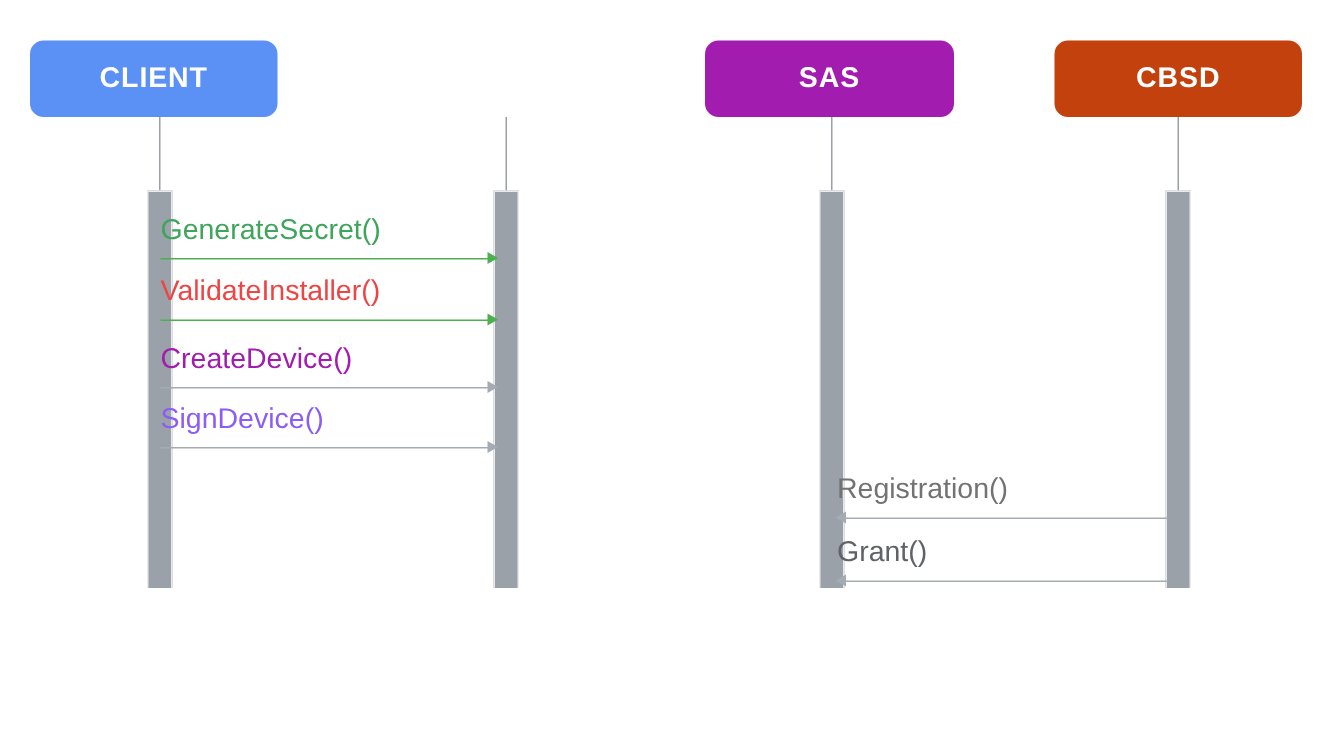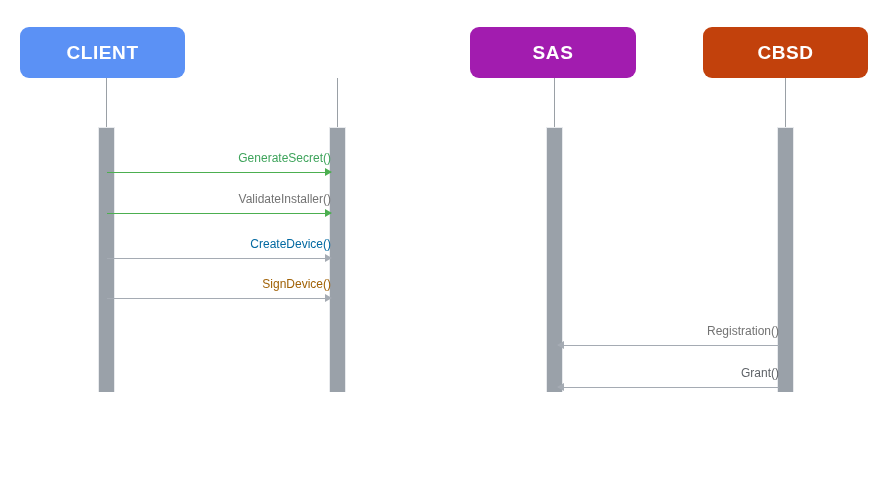--- a/index.html
+++ b/index.html
@@ -83,22 +83,22 @@
   .message-head.to-left {
     left: -1px;
     border-right-width: 7px;
     border-right-style: solid;
   }
   .message-label {
     position: absolute;
     left: 0;
     width: 100%;
     bottom: 7px;
-    text-align: right;
-    font-size: 12px;
+    text-align: left;
+    font-size: 19px;
     white-space: nowrap;
     line-height: 1.1;
     font-family: "Liberation Sans", sans-serif;
   }
 </style>
 </head>
 <body>
 
 <div id="diagram-canvas">
 
@@ -125,33 +125,33 @@
 
   <div class="message" style="left:107px; top:172px; width:224px;">
     <div class="message-line" style="background:#4caf50;"></div>
     <div class="message-head to-right" style="border-left-color:#4caf50;"></div>
     <span class="message-label" style="color:#3fa45c;">GenerateSecret()</span>
   </div>
 
   <div class="message" style="left:107px; top:213px; width:224px;">
     <div class="message-line" style="background:#4caf50;"></div>
     <div class="message-head to-right" style="border-left-color:#4caf50;"></div>
-    <span class="message-label" style="color:#737373;">ValidateInstaller()</span>
+    <span class="message-label" style="color:#ef4444;">ValidateInstaller()</span>
   </div>
 
   <div class="message" style="left:107px; top:258px; width:224px;">
     <div class="message-line" style="background:#a5abb3;"></div>
     <div class="message-head to-right" style="border-left-color:#a5abb3;"></div>
-    <span class="message-label" style="color:#0369a1;">CreateDevice()</span>
+    <span class="message-label" style="color:#a21caf;">CreateDevice()</span>
   </div>
 
   <div class="message" style="left:107px; top:298px; width:224px;">
     <div class="message-line" style="background:#a5abb3;"></div>
     <div class="message-head to-right" style="border-left-color:#a5abb3;"></div>
-    <span class="message-label" style="color:#a16207;">SignDevice()</span>
+    <span class="message-label" style="color:#8b5cf6;">SignDevice()</span>
   </div>
 
   <div class="message" style="left:558px; top:345px; width:221px;">
     <div class="message-line" style="background:#a5abb3;"></div>
     <div class="message-head to-left" style="border-right-color:#a5abb3;"></div>
     <span class="message-label" style="color:#737373;">Registration()</span>
   </div>
 
   <div class="message" style="left:558px; top:387px; width:221px;">
     <div class="message-line" style="background:#a5abb3;"></div>

